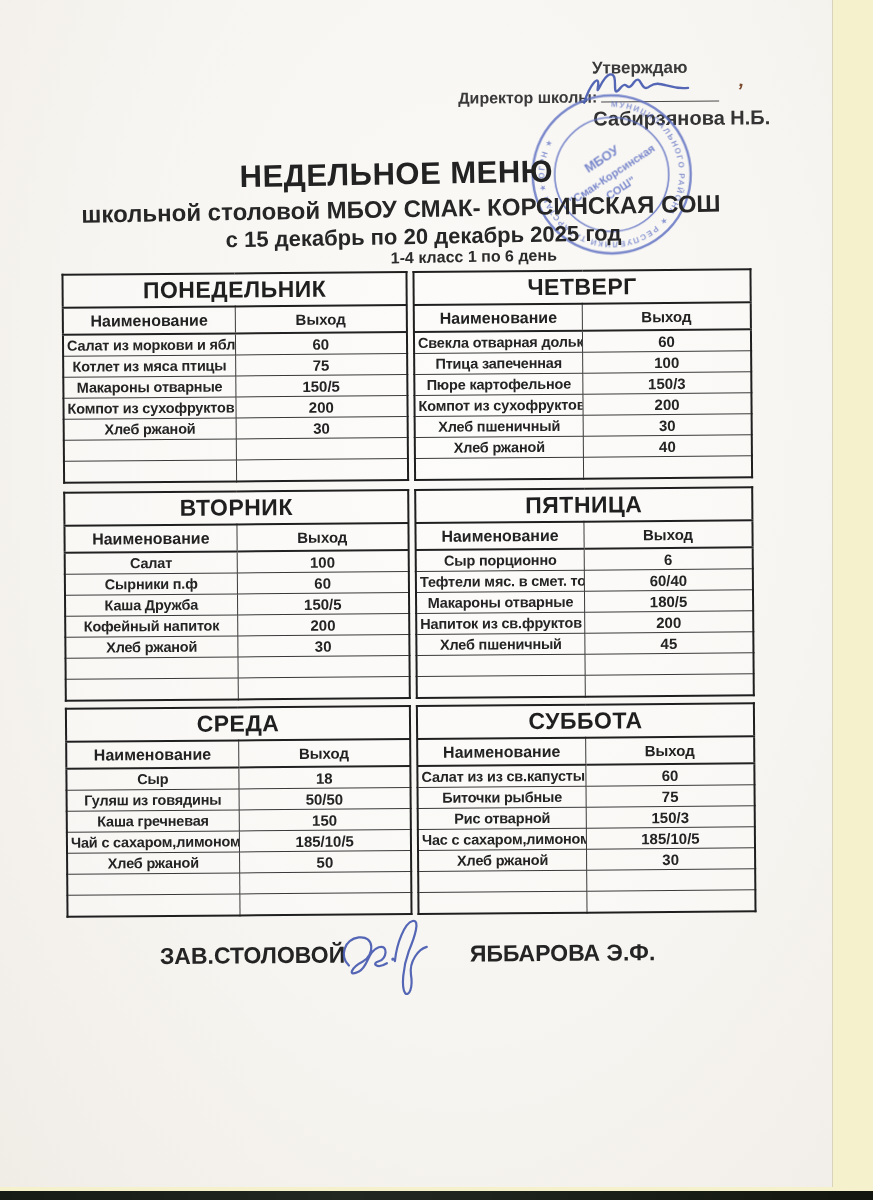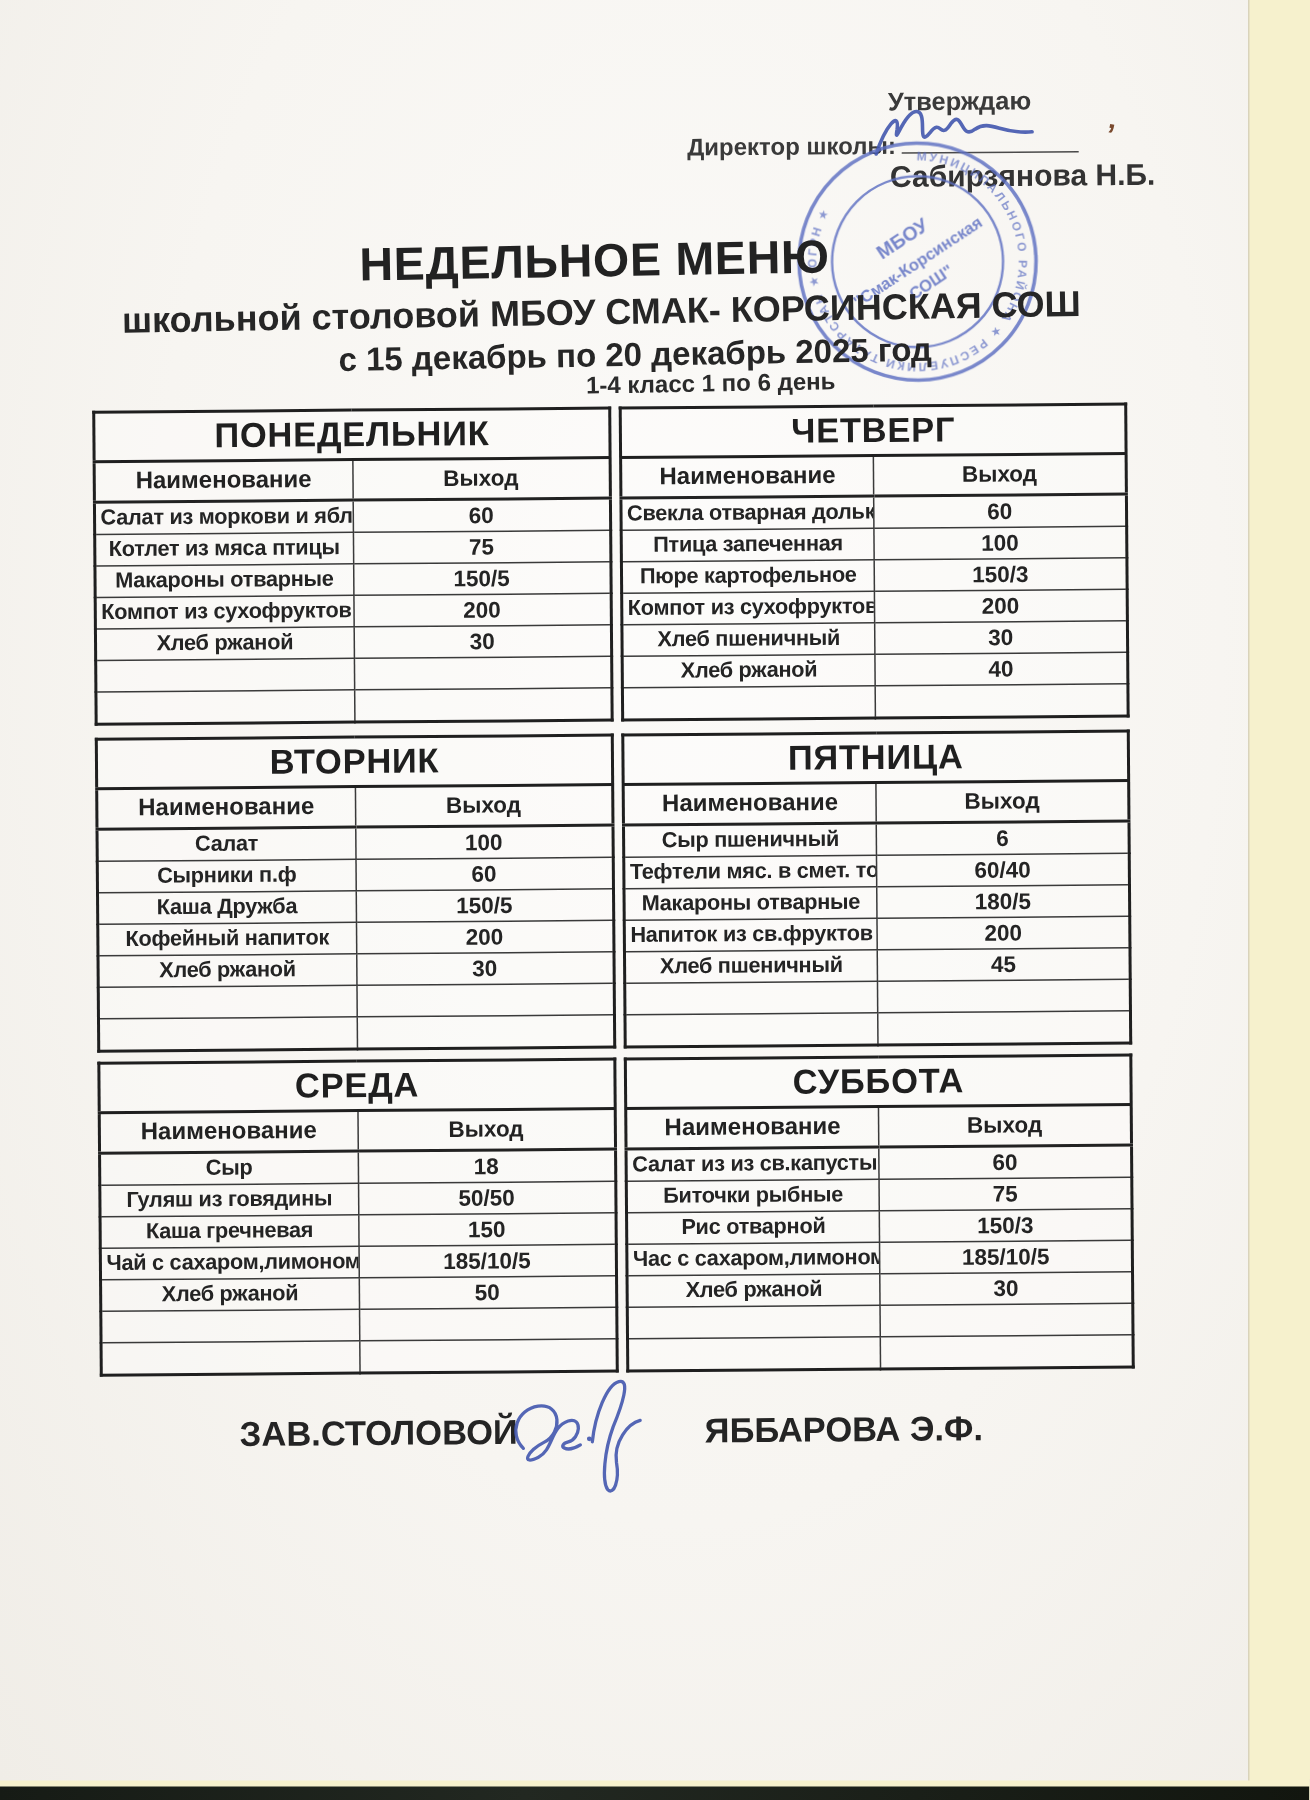--- a/index.html
+++ b/index.html
@@ -241,21 +241,21 @@
               <tr>
                 <th colspan="2" class="day">ПЯТНИЦА</th>
               </tr>
               <tr>
                 <th class="cn">Наименование</th>
                 <th class="cp">Выход</th>
               </tr>
             </thead>
             <tbody>
               <tr>
-                <td class="dish">Сыр пшеничный</td>
+                <td class="dish">Сыр порционно</td>
                 <td class="portion">6</td>
               </tr>
               <tr>
                 <td class="dish">Тефтели мяс. в смет. том.соусе</td>
                 <td class="portion">60/40</td>
               </tr>
               <tr>
                 <td class="dish">Макароны отварные</td>
                 <td class="portion">180/5</td>
               </tr>

